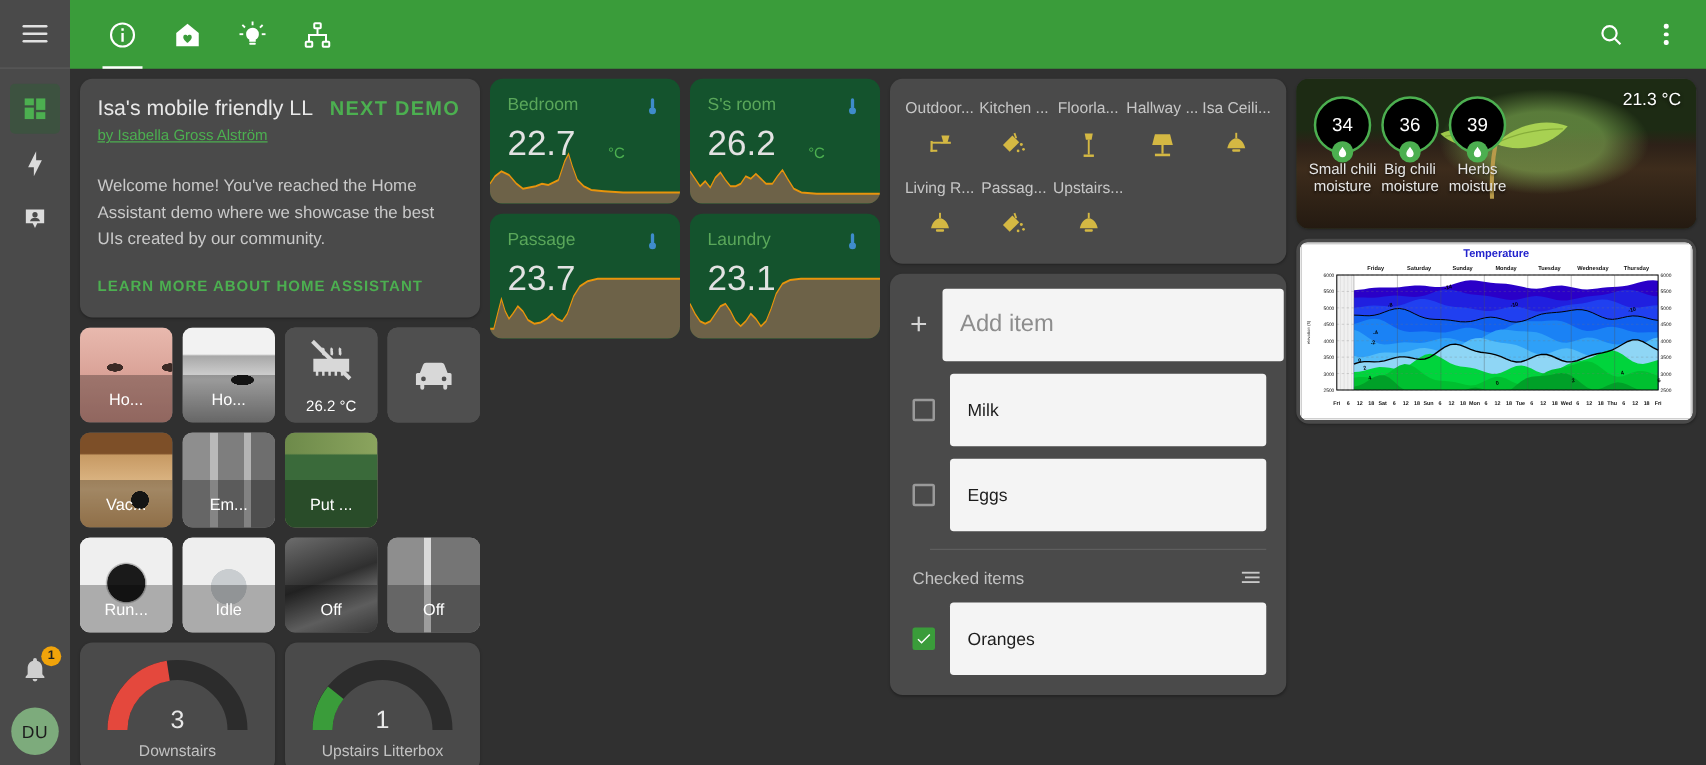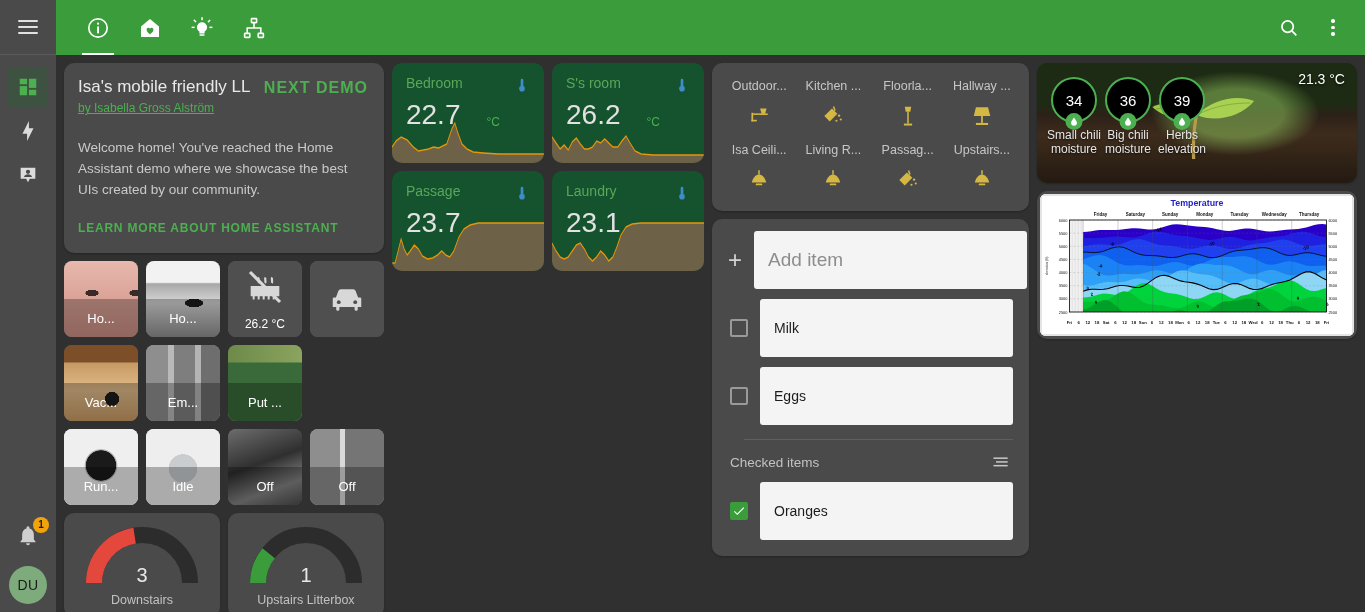--- a/index.html
+++ b/index.html
@@ -163,21 +163,21 @@
   }
   .temp-name { color: #5aa75a; font-size: 14px; }
   .temp-value { padding: 6px 14px 0 14px; display: flex; align-items: flex-end; gap: 21px; }
   .temp-num { color: #e2e2e2; font-size: 28px; line-height: 1; font-weight: 300; }
   .temp-unit { color: #4caf50; font-size: 12px; margin-left: 5px; margin-top: 3px; }
   .temp-graph { position: absolute; left: 0; right: 0; bottom: 0; height: 60px; }
   .temp-graph svg { width: 100%; height: 100%; display: block; }
 
   
   .ent-card { padding: 16px 10px 18px 10px; }
-  .ent-grid { display: grid; grid-template-columns: repeat(4, 1fr); row-gap: 14px; }
+  .ent-grid { display: grid; grid-template-columns: repeat(5, 1fr); row-gap: 14px; }
   .ent {
     display: flex; flex-direction: column; align-items: center; gap: 10px;
     cursor: pointer; min-width: 0;
   }
   .ent-label {
     color: #c6c6c6; font-size: 12.5px; max-width: 100%;
     white-space: nowrap; overflow: hidden; text-overflow: ellipsis; text-align: center;
   }
 
   
@@ -713,21 +713,21 @@
             </div>
             <div class="badge-label">Big chili moisture</div>
           </div>
           <div class="badge">
             <div class="badge-circle">39</div>
             <div class="badge-unit">
               <svg width="11" height="11" viewBox="0 0 24 24">
                   <path d="M12 3.2C9 8 5.6 11.3 5.6 14.8A6.4 6.4 0 0 0 18.4 14.8C18.4 11.3 15 8 12 3.2z" fill="#fff"></path>
                 </svg>
             </div>
-            <div class="badge-label">Herbs elevation</div>
+            <div class="badge-label">Herbs moisture</div>
           </div>
         </div>
       </div>
 
       <div class="card chart-card">
         <div class="chart-inner">
           <svg id="wxchart" viewBox="0 0 320 142" preserveAspectRatio="none">
               <rect x="0" y="0" width="320" height="142" fill="#ffffff"></rect>
               <rect x="1" y="1" width="318" height="140" fill="none" stroke="#c8c8c8" stroke-width="1"></rect>
               <text x="160" y="12" text-anchor="middle" fill="#2222cc" font-family="&quot;Liberation Sans&quot;,sans-serif" font-size="9" font-weight="bold">Temperature</text>

